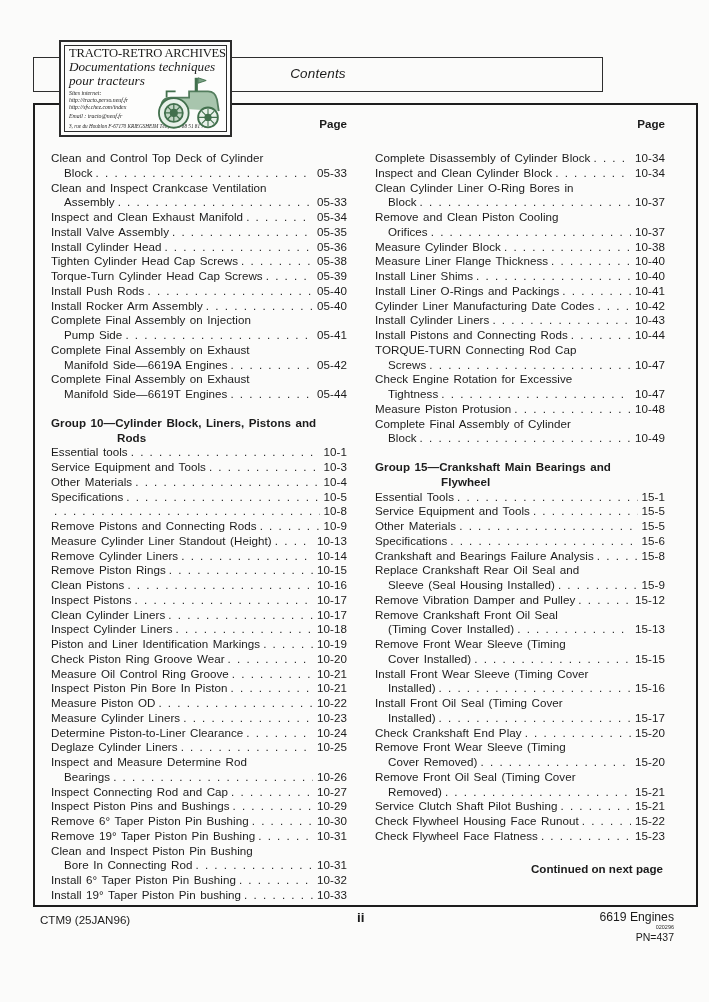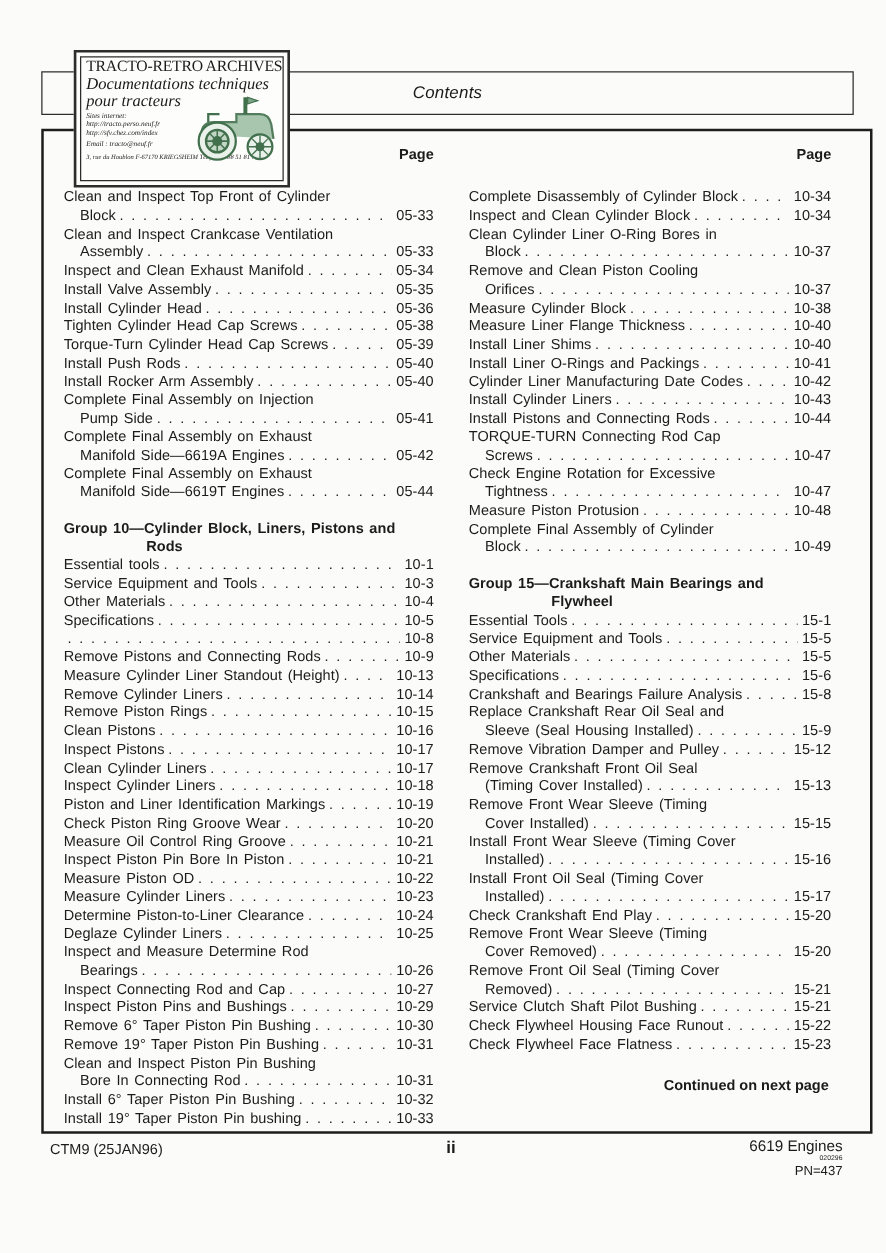--- a/index.html
+++ b/index.html
@@ -1,20 +1,20 @@
 <!DOCTYPE html>
 <html><head>
 <meta charset="utf-8">
 <style>
   html,body{margin:0;padding:0;width:709px;height:1002px;background:#fbfbfa;overflow:hidden;}
   body{font-family:"Liberation Sans",sans-serif;color:#1b1b1b;position:relative;
        -webkit-font-smoothing:antialiased;}
 
   
-  .header-band{position:absolute;left:33px;top:57px;width:650px;height:35px;
+  .header-band{position:absolute;left:33px;top:57px;width:570px;height:35px;
     border:1.5px solid #2e2e2e;box-sizing:border-box;}
   .header-title{position:absolute;left:0;right:0;top:8px;text-align:center;
     font-style:italic;font-size:13.5px;letter-spacing:.2px;}
 
   
   .content-box{position:absolute;left:33px;top:103px;width:665px;height:804px;
     border:2px solid #1d1d1d;box-sizing:border-box;}
   .cols{display:grid;grid-template-columns:296px 290px;column-gap:28px;
     padding:0 0 0 16px;}
   .col{display:flex;flex-direction:column;}
@@ -31,21 +31,21 @@
     letter-spacing:.9px;}
   .pg{white-space:nowrap;padding-left:4px;}
 
   .ghead{font-weight:bold;margin-top:14px;white-space:nowrap;}
   .ghead-cont{padding-left:66px;}
 
   .continued{font-weight:bold;font-size:11.6px;text-align:right;margin-top:18px;
     padding-right:2px;}
 
   
-  .stamp{position:absolute;left:59px;top:40px;width:173px;height:110px;z-index:5;
+  .stamp{position:absolute;left:59px;top:40px;width:173px;height:97px;z-index:5;
     background:#fdfdfc;border:2px solid #2c2c2c;
     box-shadow:inset 0 0 0 3px #fdfdfc, inset 0 0 0 4px #2c2c2c;
     box-sizing:border-box;padding:5px 8px 0 8px;}
   .stamp-title{font-family:"Liberation Serif",serif;font-size:12.6px;line-height:13px;
     letter-spacing:-.2px;white-space:nowrap;}
   .stamp-sub{font-family:"Liberation Serif",serif;font-style:italic;font-size:13.2px;
     line-height:13.5px;white-space:nowrap;}
   .stamp-small{margin-top:3px;font-family:"Liberation Serif",serif;font-style:italic;
     font-size:5.8px;line-height:7px;color:#222;}
   .stamp-small .gap{margin-top:2px;}
@@ -94,21 +94,21 @@
     </g>
   </svg>
 </div>
 
 <div class="content-box">
   <div class="cols">
     <div class="col">
       <div class="page-label">Page</div>
       <div class="blocks" id="left-blocks">
           <div class="entry">
-            <div class="tline">Clean and Inspect Top Front of Cylinder</div>
+            <div class="tline">Clean and Control Top Deck of Cylinder</div>
             <div class="row cont">
               <span class="t">Block</span>
               <span class="leader"></span>
               <span class="pg">05-33</span>
             </div>
           </div>
           <div class="entry">
             <div class="tline">Clean and Inspect Crankcase Ventilation</div>
             <div class="row cont">
               <span class="t">Assembly</span>

